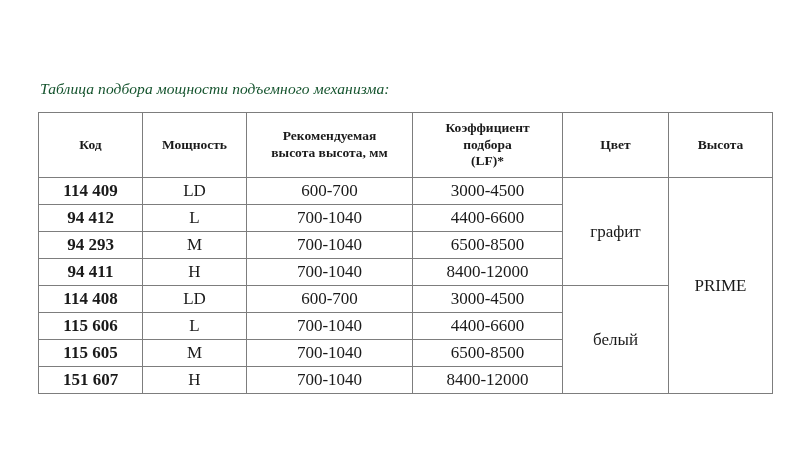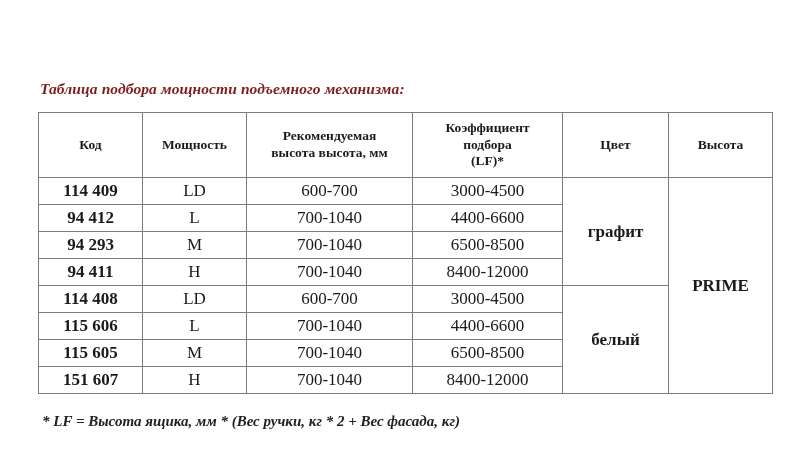--- a/index.html
+++ b/index.html
@@ -17,24 +17,23 @@
   .page {
     position: relative;
     width: 809px;
     height: 464px;
     box-sizing: border-box;
     padding: 80px 38px 0 38px;
   }
   .doc-title {
     font-style: italic;
     font-size: 15.5px;
-    color: #7f1d1d;
+    color: #14532d;
     margin: 0 0 14px 2px;
     letter-spacing: 0.1px;
-    font-weight: bold;
   }
   table.power-table {
     border-collapse: collapse;
     width: 734px;
     table-layout: fixed;
     font-size: 13.5px;
   }
   table.power-table td,
   table.power-table th {
     border: 1px solid #7d7d7d;
@@ -52,21 +51,21 @@
   }
   tbody td {
     height: 22px;
     font-size: 17px;
   }
   td.code-cell {
     font-weight: bold;
   }
   td.color-cell,
   td.brand-cell {
-    font-weight: bold;
+    font-weight: normal;
   }
   .col-code      { width: 104px; }
   .col-power     { width: 104px; }
   .col-height    { width: 166px; }
   .col-coef      { width: 150px; }
   .col-color     { width: 106px; }
   .col-brand     { width: 104px; }
   .footnote {
     font-style: italic;
     font-weight: bold;
@@ -157,15 +156,14 @@
       </tr>
       <tr>
         <td class="code-cell">151 607</td>
         <td>H</td>
         <td>700-1040</td>
         <td>8400-12000</td>
       </tr>
     </tbody>
   </table>
 
-  <p class="footnote">* LF = Высота ящика, мм * (Вес ручки, кг * 2 + Вес фасада, кг)</p>
 
 </div>
 
 </body></html>

